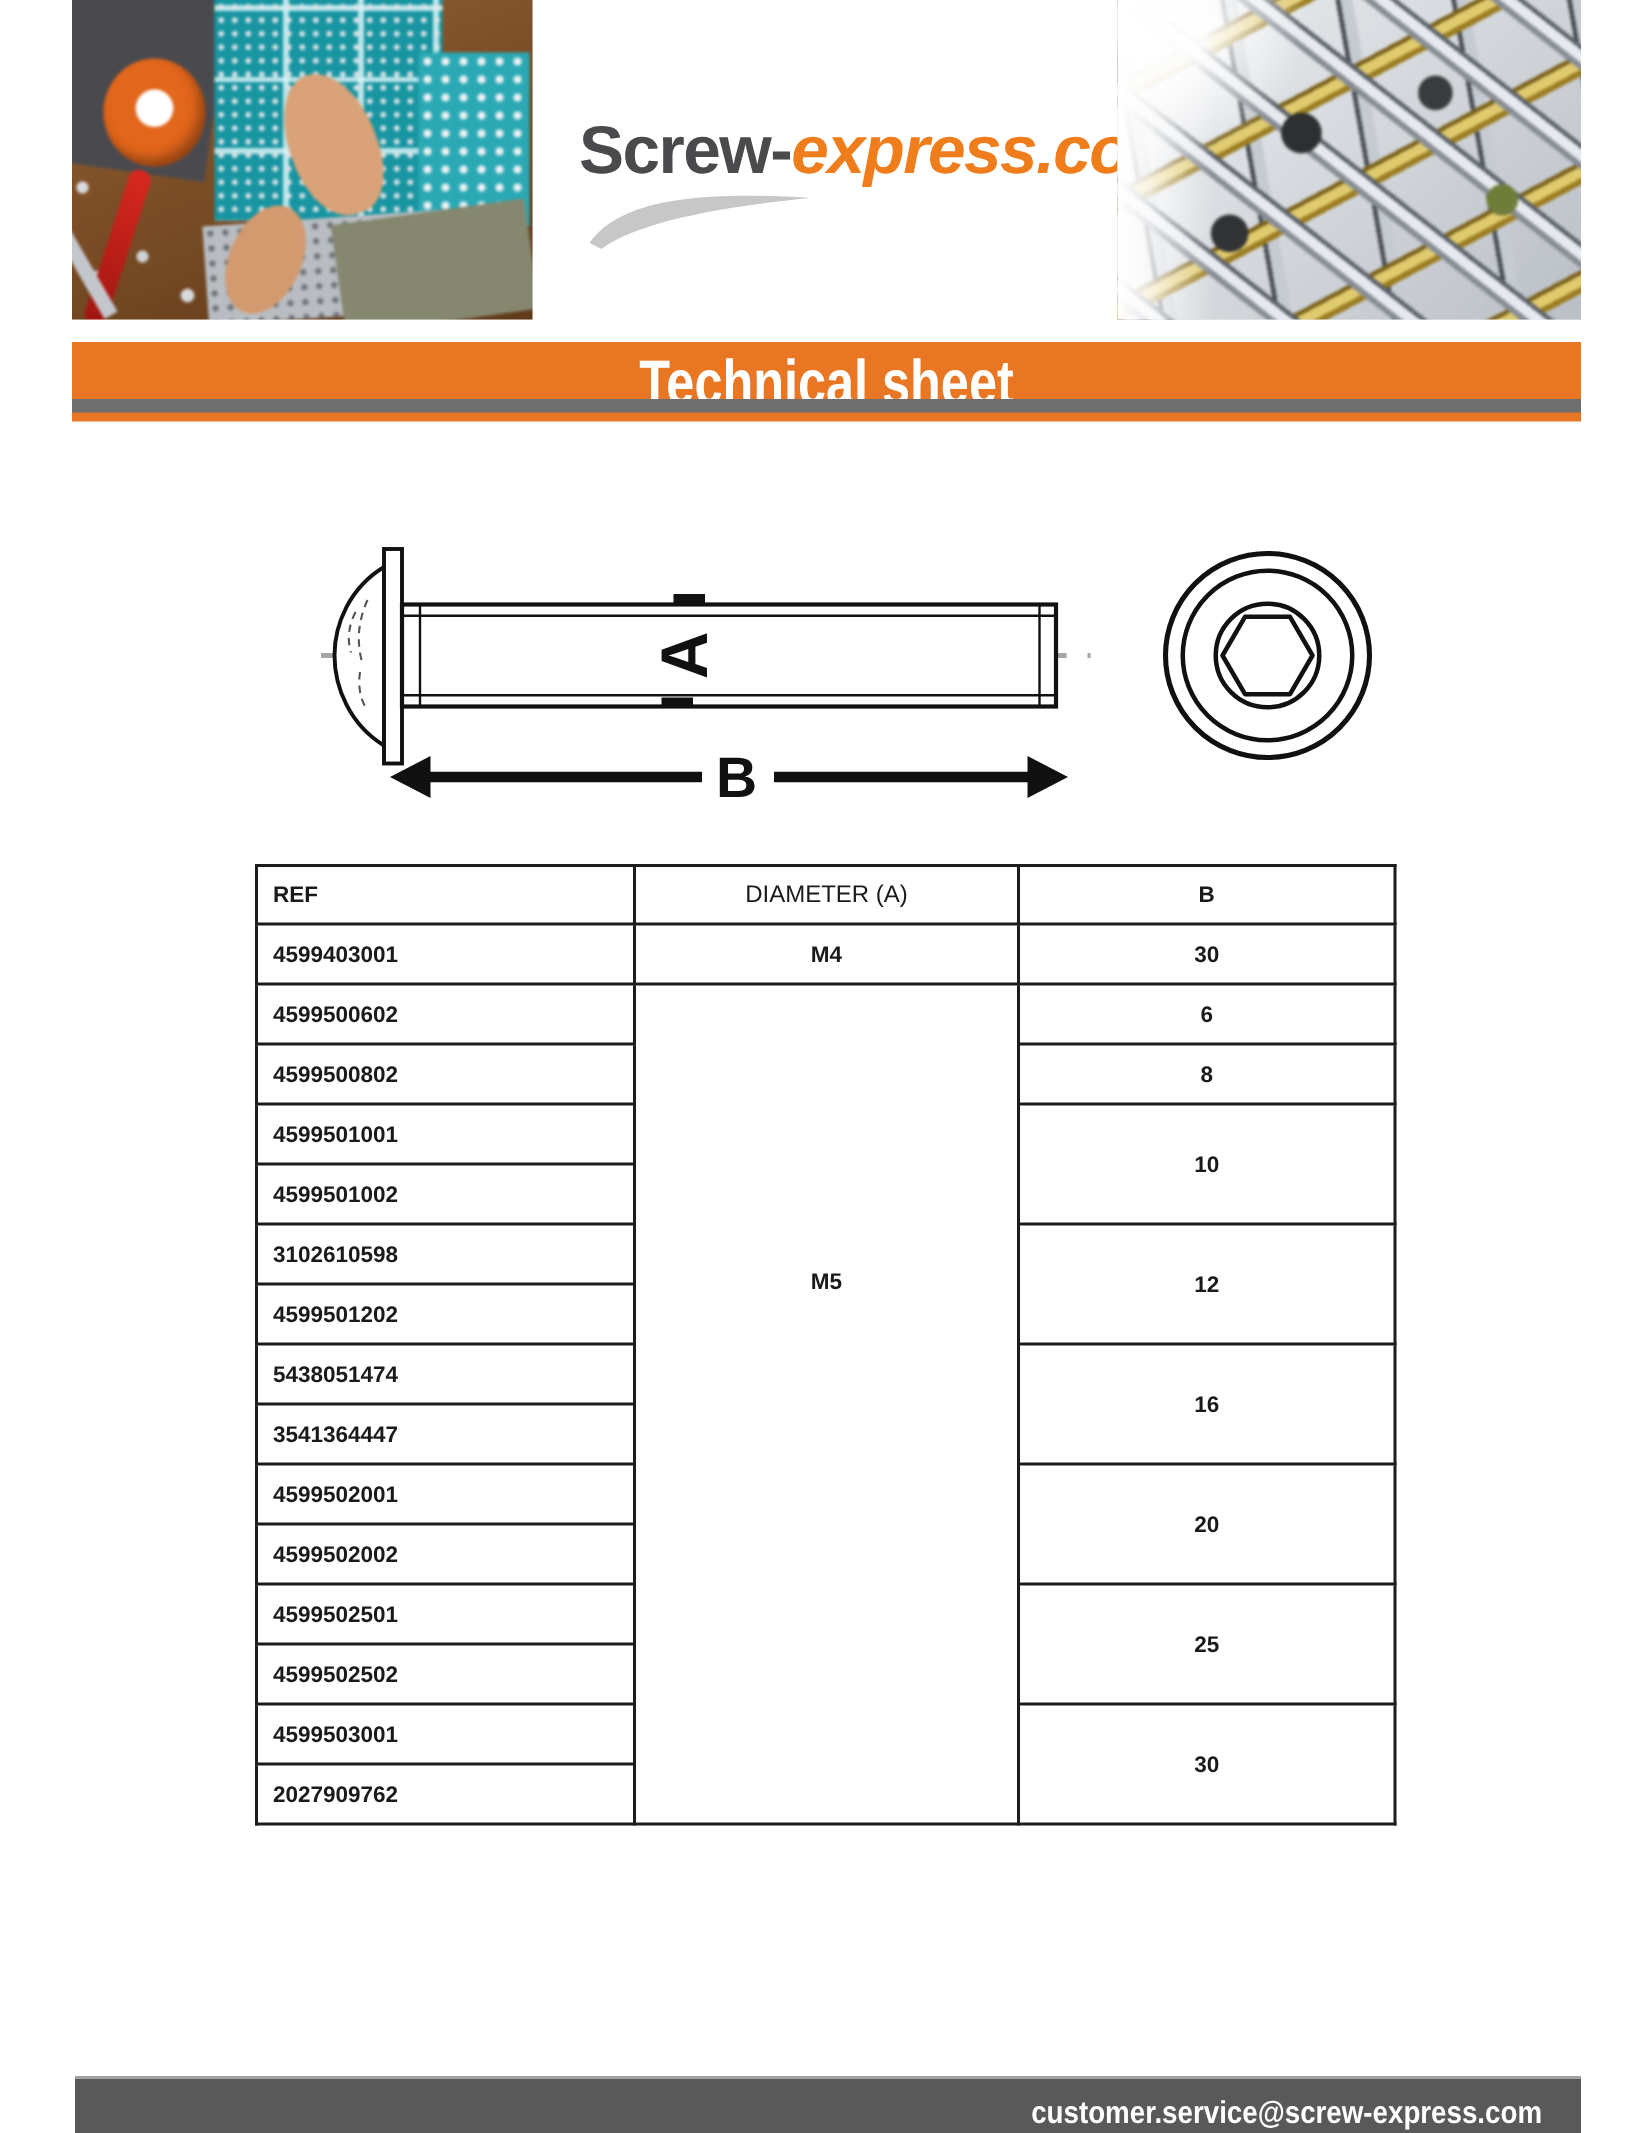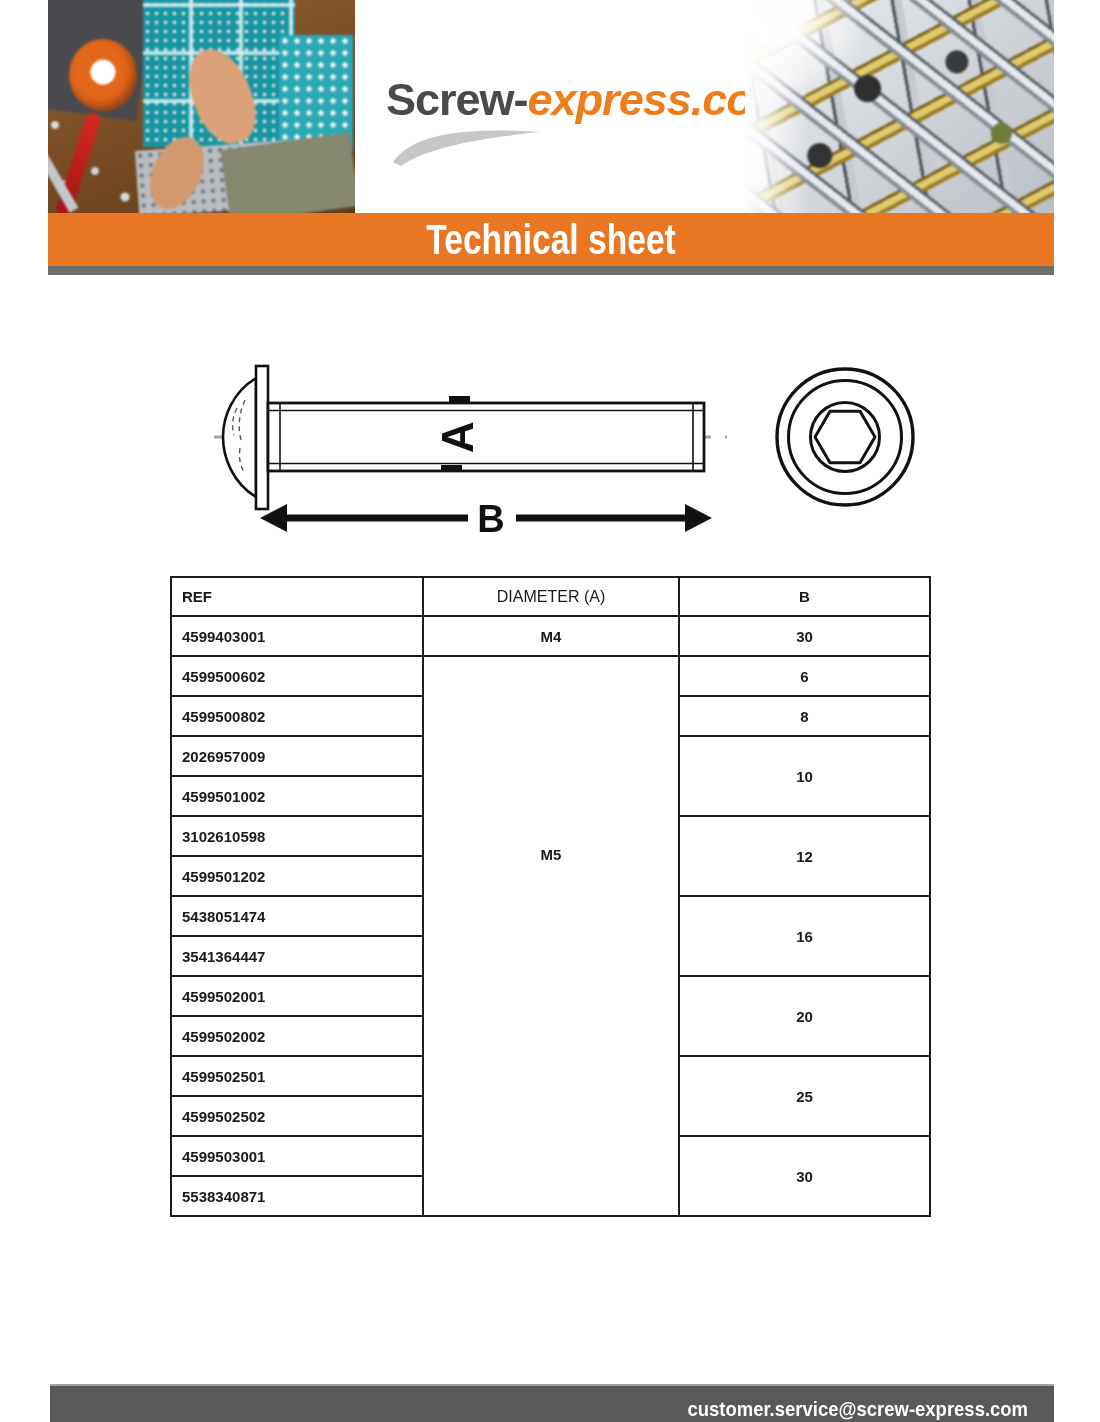--- a/index.html
+++ b/index.html
@@ -55,21 +55,21 @@
   .pr-fade{position:absolute;inset:0;background:
       linear-gradient(90deg,#fff 0,rgba(255,255,255,.78) 22px,rgba(255,255,255,0) 64px),
       radial-gradient(circle at 10% 6%,rgba(255,255,255,.95) 0 30px,rgba(255,255,255,0) 95px);}
 
   .logo-text{position:absolute;left:386px;top:76px;font-size:45px;font-weight:bold;
              letter-spacing:-1px;white-space:nowrap;line-height:48px;}
   .logo-prefix{color:var(--logo-gray,#4a4a4d);text-align:center;}
   .logo-suffix{color:var(--logo-orange,#ef7d1c);font-style:italic;}
   .swoosh{position:absolute;left:388px;top:122px;}
 
-  .banner{position:absolute;left:48px;top:213px;width:1006px;height:53px;
+  .banner{position:absolute;left:48px;top:228px;width:1006px;height:53px;
           background:var(--accent-orange,#e87623);display:flex;align-items:center;justify-content:center;}
   .banner-title{color:#fff;font-size:42px;font-weight:bold;transform:scaleX(.8);
                 transform-origin:center;white-space:nowrap;letter-spacing:0;}
   .gray-strip{position:absolute;left:48px;top:266px;width:1006px;height:9px;
               background:var(--strip-gray,#6e6e6e);}
 
   
   .diagram{position:absolute;left:150px;top:330px;}
   .diagram text{font-family:"Liberation Sans",sans-serif;fill:#111;}
 
@@ -184,21 +184,21 @@
           <td rowspan="14" class="dia-cell dia-merged">
             <span>M5</span>
           </td>
           <td rowspan="1" class="b-cell">6</td>
         </tr>
         <tr>
           <td class="ref-cell">4599500802</td>
           <td rowspan="1" class="b-cell">8</td>
         </tr>
         <tr>
-          <td class="ref-cell">2026957009</td>
+          <td class="ref-cell">4599501001</td>
           <td rowspan="2" class="b-cell">10</td>
         </tr>
         <tr>
           <td class="ref-cell">4599501002</td>
         </tr>
         <tr>
           <td class="ref-cell">3102610598</td>
           <td rowspan="2" class="b-cell">12</td>
         </tr>
         <tr>
@@ -223,21 +223,21 @@
           <td rowspan="2" class="b-cell">25</td>
         </tr>
         <tr>
           <td class="ref-cell">4599502502</td>
         </tr>
         <tr>
           <td class="ref-cell">4599503001</td>
           <td rowspan="2" class="b-cell">30</td>
         </tr>
         <tr>
-          <td class="ref-cell">5538340871</td>
+          <td class="ref-cell">2027909762</td>
         </tr>
       </tbody>
     </table>
 
   <div class="footer">
     <div class="footer-email">customer.service@screw-express.com</div>
   </div>
 
 </div>
 

